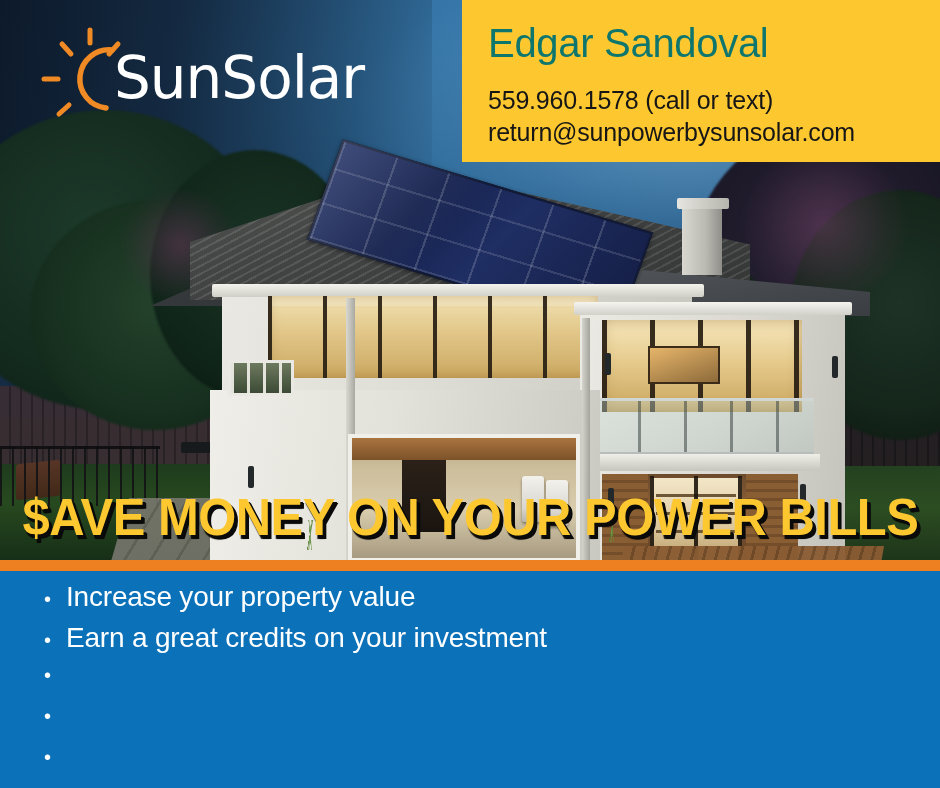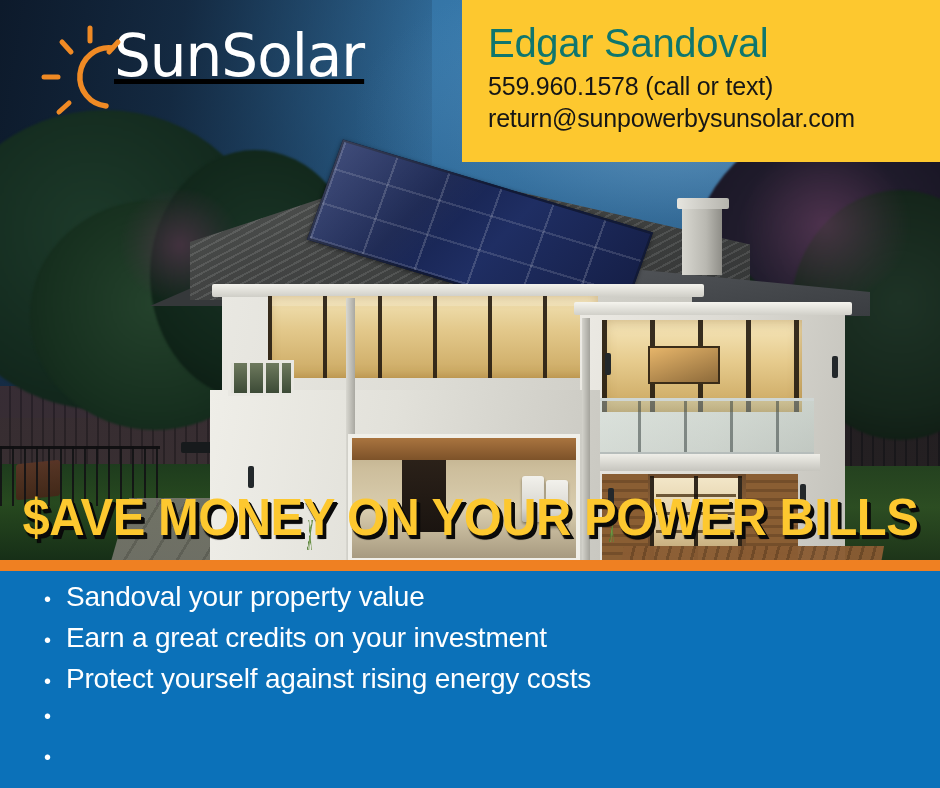--- a/index.html
+++ b/index.html
@@ -376,21 +376,21 @@
   .bullet-label{
     color:#ffffff;
     font-size:28px;
     line-height:1;
     letter-spacing:-0.2px;
   }
 
   
   .logo{
     position:absolute; left:34px; top:22px; width:400px; height:112px; z-index:8;
-    display:flex; align-items:flex-start;text-decoration:underline;
+    display:flex; align-items:center;
   }
   .sun-icon{
     position:relative; width:112px; height:108px; flex:0 0 112px;
   }
   .logo-word{
     color:#ffffff;
     font-size:58px;
     font-weight:normal;
     letter-spacing:-1px;
     margin-left:-32px;
@@ -409,21 +409,21 @@
     font-size:40px;
     line-height:1.06;
     letter-spacing:-0.3px;
   }
   .contact-phone, .contact-email{
     color:#161616;
     font-size:25px;
     line-height:1.28;
     letter-spacing:-0.2px;
   }
-  .contact-phone{ margin-top:6px; }
+  .contact-phone{ margin-top:20px; }
 </style>
 </head>
 <body>
 
 <div class="ad">
 
   <div class="photo">
     <div class="sky-dark-left"></div>
     <div class="sky-glow"></div>
 
@@ -507,29 +507,28 @@
 
   <div class="headline">
     <div class="headline-text">$AVE MONEY ON YOUR POWER BILLS</div>
   </div>
 
   <div class="divider"></div>
 
   <div class="bullets">
     <div class="bullet-row">
       <span class="bullet-dot">•</span>
-      <span class="bullet-label">Sandoval your property value</span>
+      <span class="bullet-label">Increase your property value</span>
     </div>
     <div class="bullet-row">
       <span class="bullet-dot">•</span>
       <span class="bullet-label">Earn a great credits on your investment</span>
     </div>
     <div class="bullet-row">
       <span class="bullet-dot">•</span>
-      <span class="bullet-label">Protect yourself against rising energy costs</span>
     </div>
     <div class="bullet-row">
       <span class="bullet-dot">•</span>
     </div>
     <div class="bullet-row">
       <span class="bullet-dot">•</span>
     </div>
   </div>
 
   <div class="logo">

